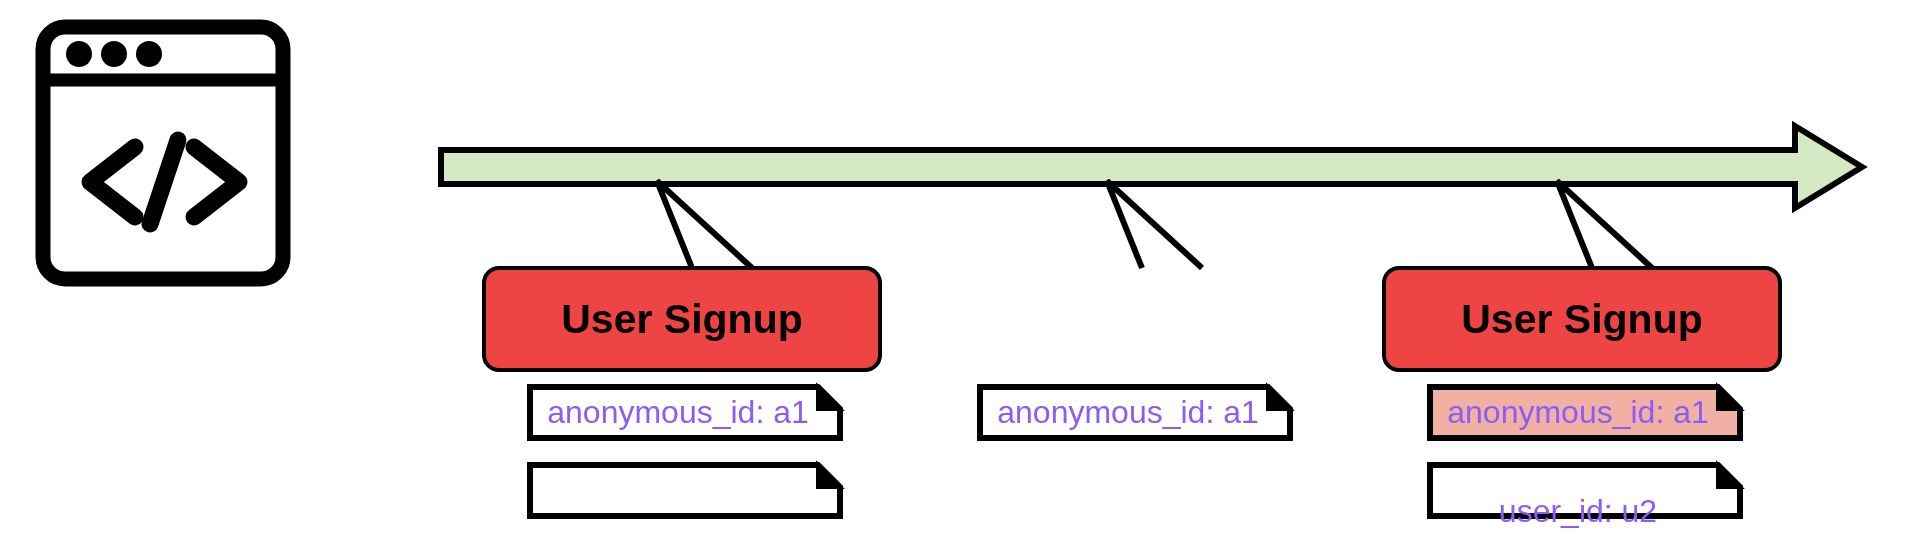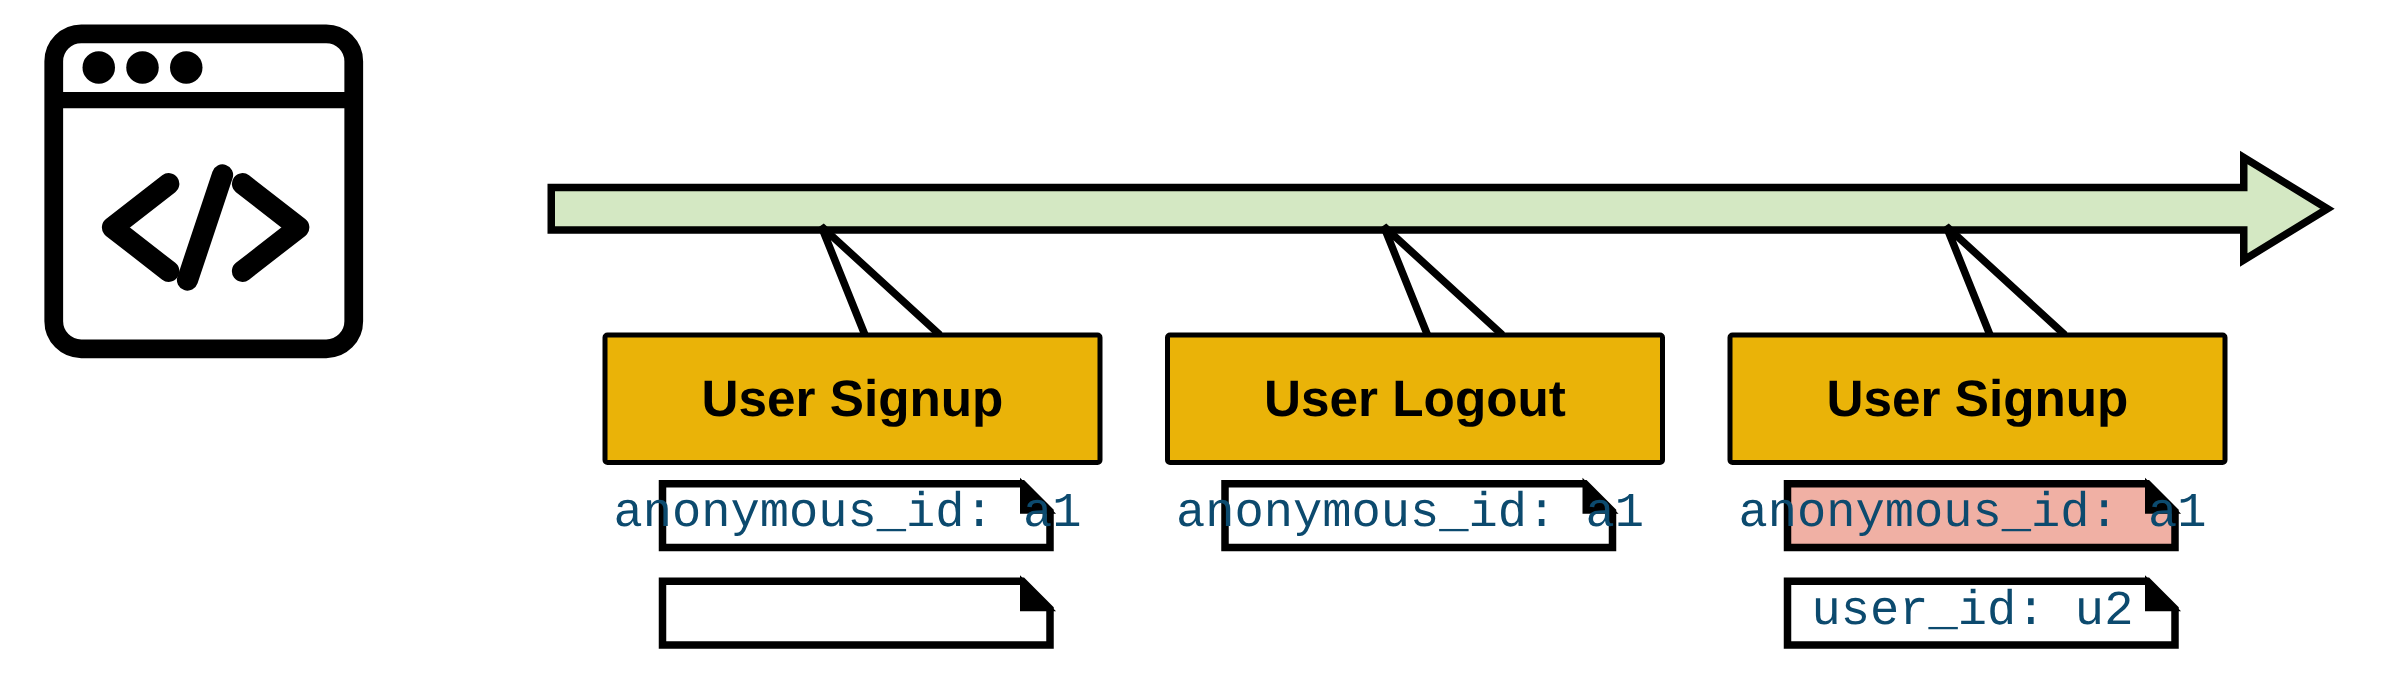--- a/index.html
+++ b/index.html
@@ -30,23 +30,23 @@
     pointer-events: none;
   }
   .html-layer > * {
     pointer-events: auto;
   }
 
   
   .event-box {
     position: absolute;
     box-sizing: border-box;
-    background: #eab308;
+    background: #ef4444;
     border: 4px solid #000000;
-    border-radius: 4px;
+    border-radius: 17px;
     display: flex;
     align-items: center;
     justify-content: center;
   }
   .event-box-label {
     font-size: 41px;
     font-weight: bold;
     color: #000000;
     letter-spacing: 0px;
     white-space: nowrap;
@@ -57,28 +57,27 @@
   .note {
     position: absolute;
     box-sizing: border-box;
     display: flex;
     align-items: center;
     justify-content: center;
   }
   .note-text {
     position: relative;
     z-index: 2;
-    font-size: 39px;
+    font-size: 32px;
     font-weight: normal;
-    color: #0c4a6e;
+    color: #8b5cf6;
     white-space: nowrap;
     line-height: 1;
     padding-bottom: 2px;
     padding-right: 14px;
-    font-family: Liberation Mono, monospace;
   }
 </style>
 </head>
 <body>
 
 <div id="canvas">
 
   <svg class="layer" viewBox="0 0 1925 553" width="1925" height="553" xmlns="http://www.w3.org/2000/svg">
 
     <g>
@@ -138,31 +137,28 @@
 
   <div class="layer html-layer">
 
     <div class="event-box" style="left:482px; top:266px; width:400px; height:106px;">
       <span class="event-box-label">User Signup</span>
     </div>
     <div class="note" style="left:530px; top:387px; width:310px; height:51px;">
       <span class="note-text">anonymous_id: a1</span>
     </div>
 
-    <div class="event-box" style="left:932px; top:266px; width:400px; height:106px;">
-      <span class="event-box-label">User Logout</span>
-    </div>
     <div class="note" style="left:980px; top:387px; width:310px; height:51px;">
       <span class="note-text">anonymous_id: a1</span>
     </div>
 
     <div class="event-box" style="left:1382px; top:266px; width:400px; height:106px;">
       <span class="event-box-label">User Signup</span>
     </div>
     <div class="note" style="left:1430px; top:387px; width:310px; height:51px;">
       <span class="note-text">anonymous_id: a1</span>
     </div>
-    <div class="note" style="left:1430px; top:465px; width:310px; height:51px;text-align:right;">
+    <div class="note" style="left:1430px; top:486px; width:310px; height:51px;text-align:right;">
       <span class="note-text">user_id: u2</span>
     </div>
 
   </div>
 </div>
 
 </body></html>

